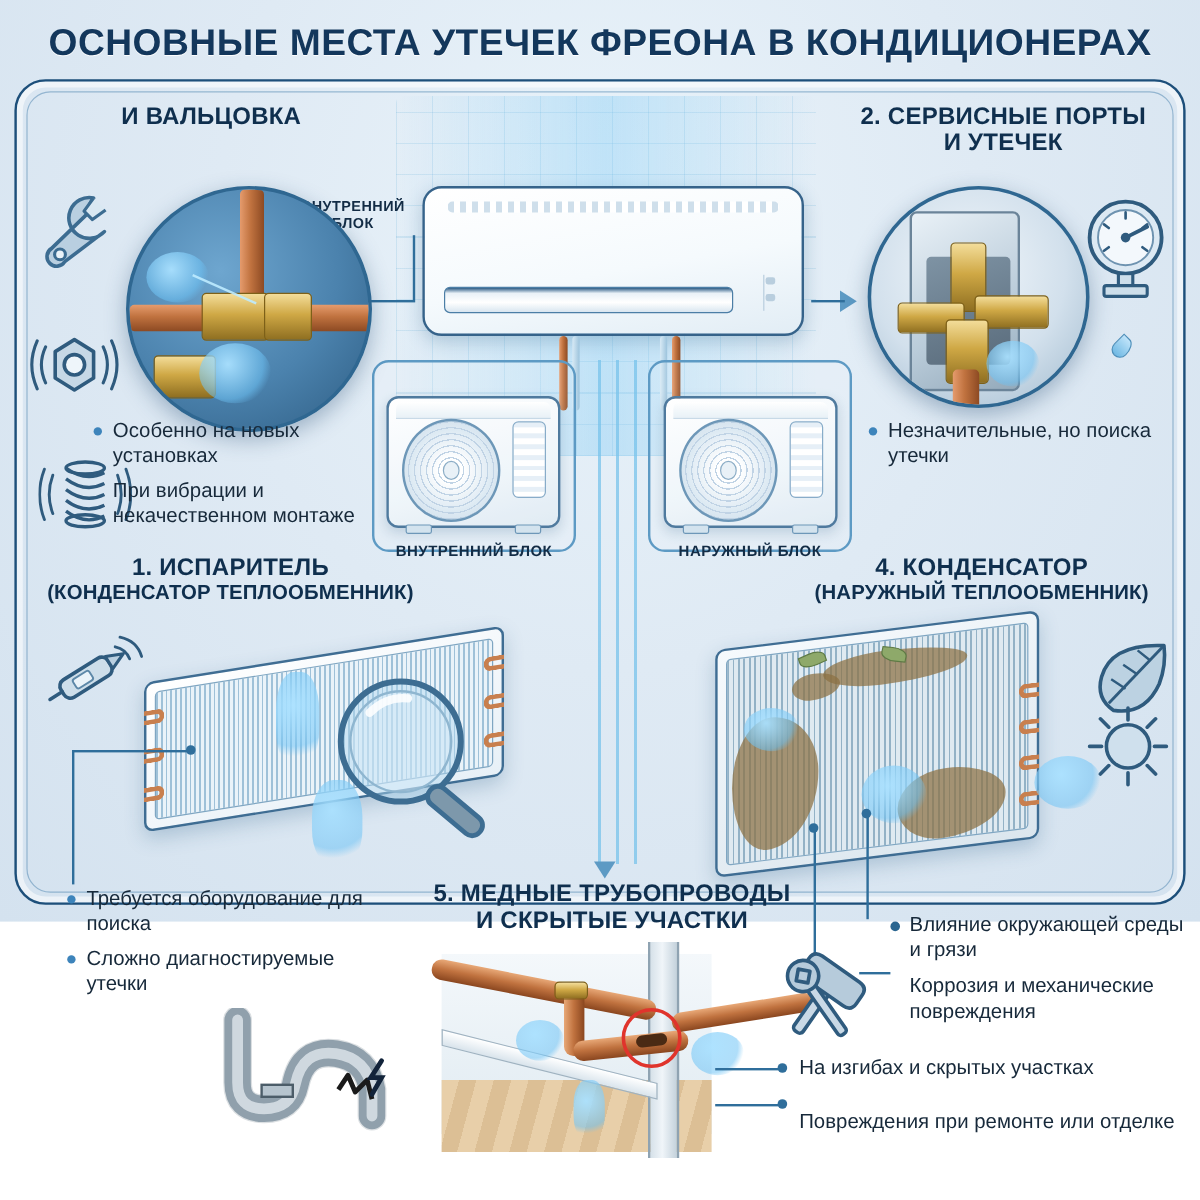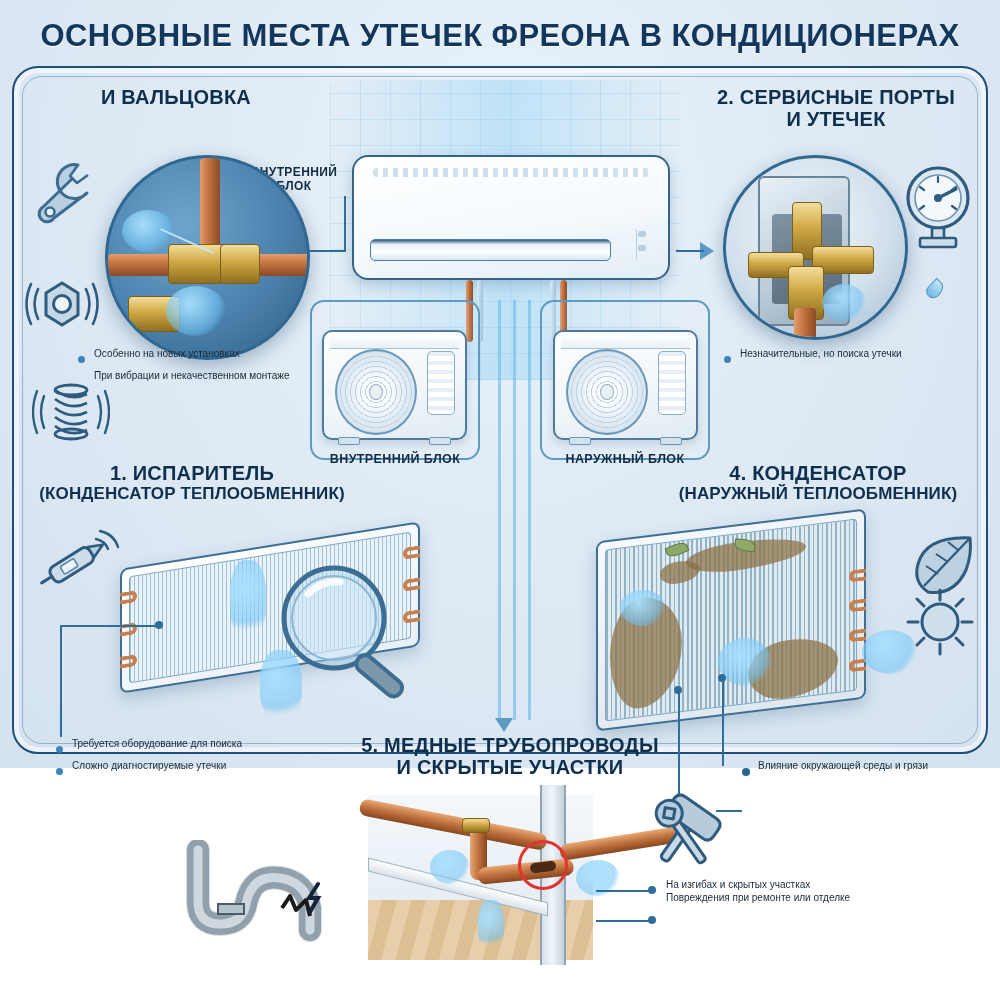--- a/index.html
+++ b/index.html
@@ -42,21 +42,21 @@
   .sec-head .l1 { font-size: 20px; font-weight: 700; letter-spacing: .2px; line-height: 1.12; white-space: nowrap;}
   .sec-head .l2 { font-size: 17px; font-weight: 700; letter-spacing: .1px; line-height: 1.15; white-space: nowrap;}
 
   
   .bullets { position: absolute; }
   .bullet { display: flex; align-items: flex-start; margin-bottom: 7px; }
   .dot {
     flex: 0 0 auto; width: 7px; height: 7px; border-radius: 50%;
     background: #3d84bb; margin: 8px 9px 0 0;
   }
-  .btext { font-size: 10px; line-height: 1.26; color: #17293a; }
+  .btext { font-size: 17px; line-height: 1.26; color: #17293a; }
 
   
   .lead-bullet { display: flex; align-items: flex-start; margin-bottom: 8px; }
   .lead-dot { flex: 0 0 auto; width: 8px; height: 8px; border-radius: 50%; background: #2a6590; margin: 8px 8px 0 0;}
 
   
   .unit-cap {
     position: absolute; font-size: 12.5px; font-weight: 700;
     letter-spacing: .4px; color: #132c45; white-space: nowrap; text-align: center;
   }
@@ -457,20 +457,24 @@
   <div class="ln ln-v" style="left:722px;top:678px;height:88px;"></div>
   <div class="endpt" style="left:718px;top:674px;"></div>
   <div class="ln ln-v" style="left:678px;top:690px;height:118px;"></div>
   <div class="endpt" style="left:674px;top:686px;"></div>
 
   <div class="bullets" style="left:742px;top:760px;width:250px;">
     <div class="lead-bullet">
       <div class="lead-dot"></div>
       <div class="btext">Влияние окружающей среды и грязи</div>
     </div>
+    <div class="lead-bullet">
+      <div class="lead-dot" style="background:transparent;"></div>
+      <div class="btext">Коррозия и механические повреждения</div>
+    </div>
   </div>
   <div class="ln ln-h" style="left:716px;top:810px;width:26px;"></div>
 
   <div class="sec-head" style="left:340px;top:734px;width:340px;">
     <div class="l1">5. МЕДНЫЕ ТРУБОПРОВОДЫ</div>
     <div class="l1">И СКРЫТЫЕ УЧАСТКИ</div>
   </div>
 
   <svg style="position:absolute;left:178px;top:840px;" width="190" height="120" viewBox="0 0 190 120">
     <path d="M20 10 v52 q0 22 22 22 q22 0 26 -20 q6 -30 34 -26 q26 4 30 30 v22" fill="none" stroke="#9fafba" stroke-width="22" stroke-linecap="round"></path>
@@ -516,21 +520,21 @@
       <path d="M43 6 a13 13 0 1 0 0 26 a13 13 0 1 0 0 -26 z M43 12 l-7 7 l7 7 l7 -7 z" fill="#b6cbdb" stroke="#2f5b7e" stroke-width="3" stroke-linejoin="round"></path>
     </g>
   </svg>
 
   <div class="ln ln-h" style="left:596px;top:890px;width:56px;"></div>
   <div class="endpt" style="left:648px;top:886px;"></div>
   <div class="ln ln-h" style="left:596px;top:920px;width:56px;"></div>
   <div class="endpt" style="left:648px;top:916px;"></div>
 
   <div class="bullets" style="left:666px;top:879px;width:320px;">
-    <div class="bullet" style="margin-bottom:0;">
+    <div class="bullet" style="margin-bottom:24px;">
       <div class="btext">На изгибах и скрытых участках</div>
     </div>
     <div class="bullet">
       <div class="btext">Повреждения при ремонте или отделке</div>
     </div>
   </div>
 
 </div>
 
 </body></html>

